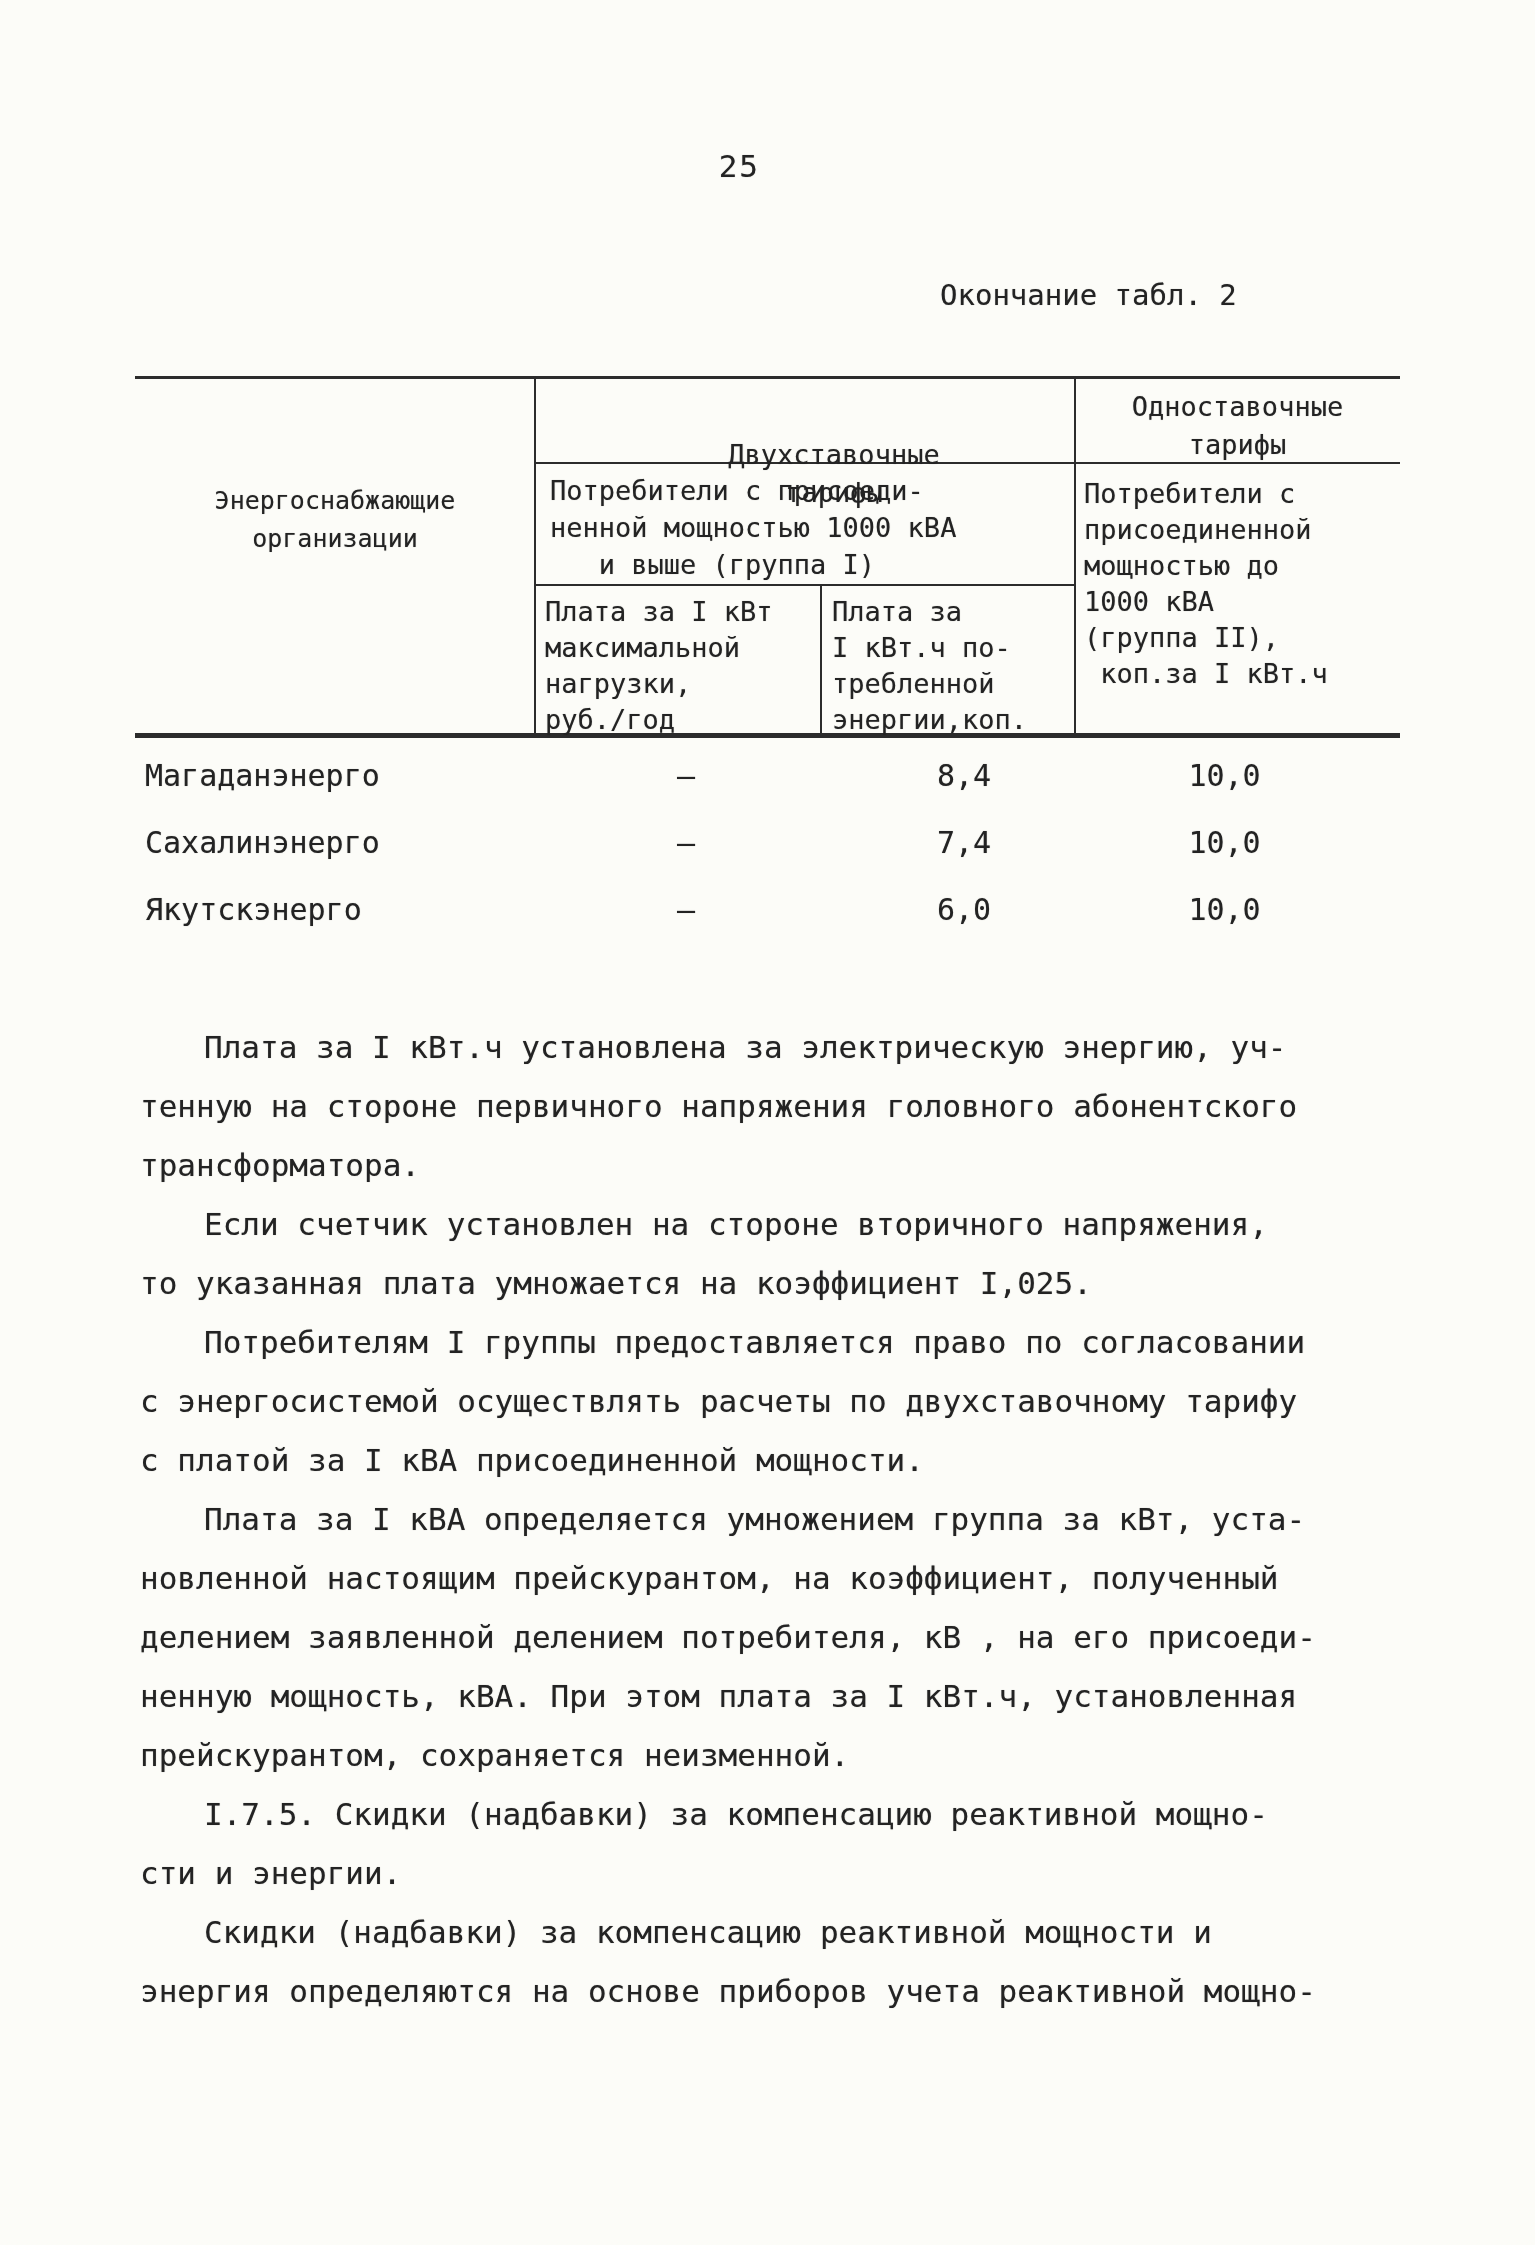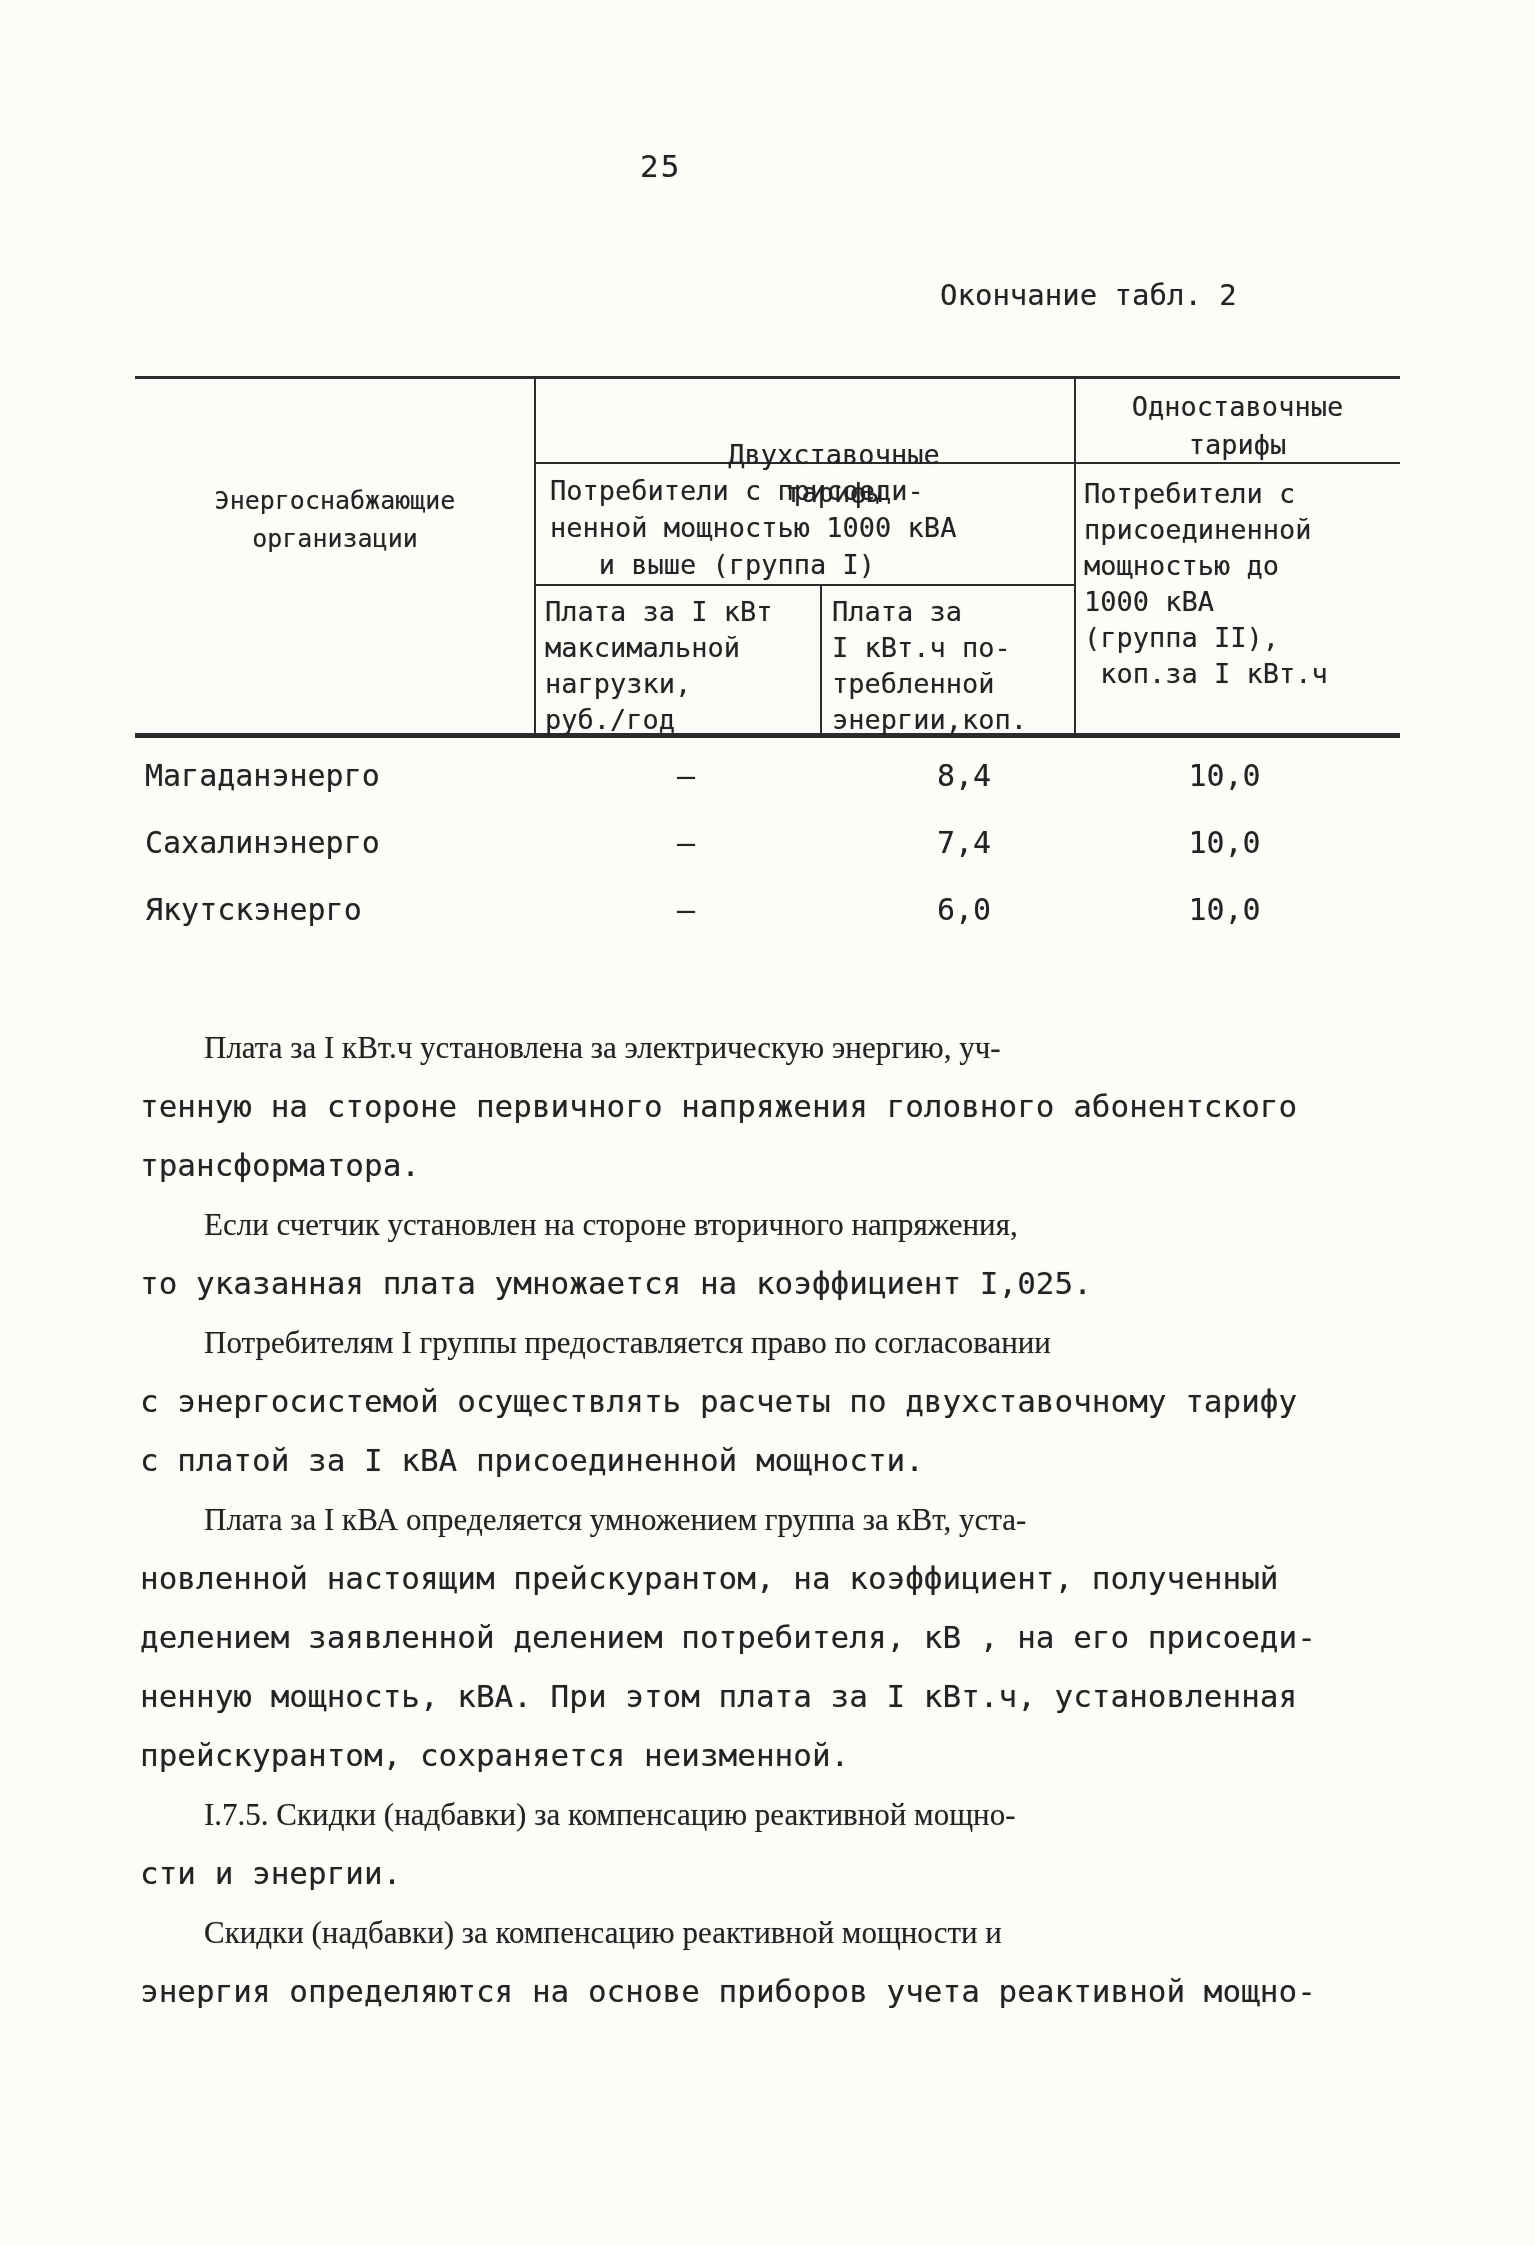--- a/index.html
+++ b/index.html
@@ -7,21 +7,21 @@
     position:relative;
     width:1535px;height:2245px;
     margin:0 auto;
     background:#fcfcf8;
     font-family:"DejaVu Sans Mono","Liberation Mono",monospace;
     color:#232323;
     text-shadow:0 0 1px rgba(45,45,45,.4);
     overflow:hidden;
   }
   
-  .pageno{position:absolute;top:148px;left:640px;width:120px;text-align:left;font-size:31px;letter-spacing:2px;}
+  .pageno{position:absolute;top:148px;left:640px;width:120px;text-align:right;font-size:31px;letter-spacing:2px;}
   .caption{position:absolute;top:278px;left:940px;font-size:29px;}
   
   .rule{position:absolute;background:#2c2c2c;}
   
   .cell{position:absolute;white-space:pre;font-size:27px;line-height:37px;}
   .c-org{left:145px;top:482px;width:380px;text-align:center;font-size:25px;line-height:38px;}
   .c-g1{left:564px;top:388px;width:540px;text-align:center;line-height:38px;margin-top:48px;}
   .c-g2{left:1075px;top:388px;width:325px;text-align:center;line-height:38px;}
   .c-sub1{left:550px;top:472px;width:520px;line-height:37px;}
   .c-col1{left:545px;top:594px;width:270px;line-height:36px;}
@@ -29,21 +29,21 @@
   .c-col3{left:1084px;top:476px;width:312px;line-height:36px;}
   
   .rows{position:absolute;left:135px;top:742px;width:1265px;font-size:30px;}
   .trow{display:grid;grid-template-columns:400px 286px 254px 325px;height:67px;align-items:center;gap:8px;}
   .trow .org{padding-left:10px;}
   .trow .num{text-align:center;}
   .trow .single{text-align:center;padding-right:74px;}
   
   .bodytext{position:absolute;left:140px;top:1018px;width:1250px;font-size:31px;line-height:59px;}
   .bodytext .line{white-space:pre;}
-  .indent{padding-left:64px;font-family:Liberation Serif, serif;}
+  .indent{padding-left:64px;}
 </style>
 </head>
 <body>
 
 <div class="page">
 
   <div class="pageno">25</div>
   <div class="caption">Окончание табл. 2</div>
 
   <div class="rule" style="left:135px;top:376px;width:1265px;height:3px;"></div>

